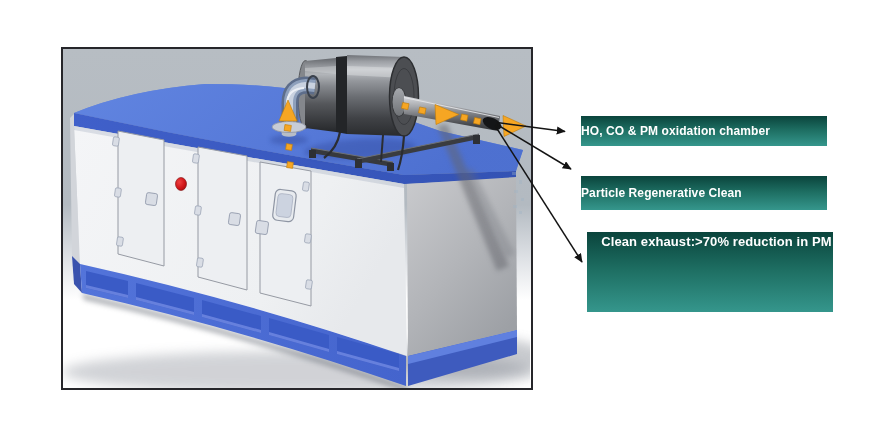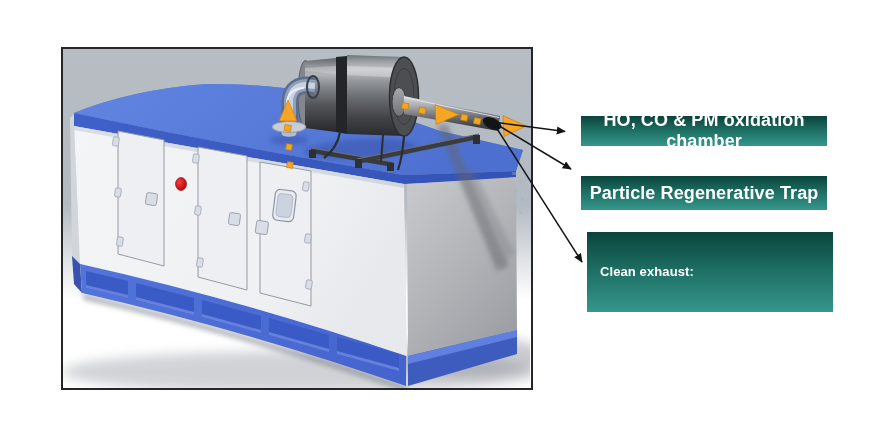--- a/index.html
+++ b/index.html
@@ -17,30 +17,30 @@
   #canvas{
     position:relative;width:881px;height:423px;background:#ffffff;
     font-family:"Liberation Sans",sans-serif;overflow:hidden;
   }
   #scene{position:absolute;left:0;top:0;}
   .callout{
     position:absolute;
     background:linear-gradient(180deg,var(--callout-top) 0%,var(--callout-mid) 48%,var(--callout-bottom) 100%);
     color:var(--callout-text);
     font-weight:700;
-    display:flex;align-items:center;justify-content:center;
+    display:flex;align-items:center;justify-content:flex-start;
     text-align:center;
-    font-size:18px;
+    font-size:12px;
     letter-spacing:0.1px;
   }
   #callout-1{left:581px;top:116px;width:246px;height:30px;}
   #callout-2{left:581px;top:176px;width:246px;height:34px;}
   #callout-3{
     left:587px;top:232px;width:246px;height:80px;
-    flex-direction:column;align-items:flex-start;justify-content:center;
+    flex-direction:row;align-items:flex-start;justify-content:center;
     text-align:left;padding-left:13px;box-sizing:border-box;
     font-size:13px;line-height:1.54;
   }
 </style>
 </head>
 <body>
 
 <div id="canvas">
 
   <svg id="scene" width="881" height="423" viewBox="0 0 881 423">
@@ -271,20 +271,21 @@
       <line x1="496" y1="124" x2="571" y2="169" marker-end="url(#ah)"></line>
       <line x1="495" y1="125.5" x2="582" y2="262" marker-end="url(#ah)"></line>
     </g>
   </svg>
 
   <div class="callout" id="callout-1">
     <span>HO, CO &amp; PM oxidation chamber</span>
   </div>
 
   <div class="callout" id="callout-2">
-    <span>Particle Regenerative Trap</span>
+    <span>Particle Regenerative Clean</span>
   </div>
 
   <div class="callout" id="callout-3">
     <span>Clean exhaust:</span>
+    <span>&gt;70% reduction in PM</span>
   </div>
 
 </div>
 
 </body></html>

